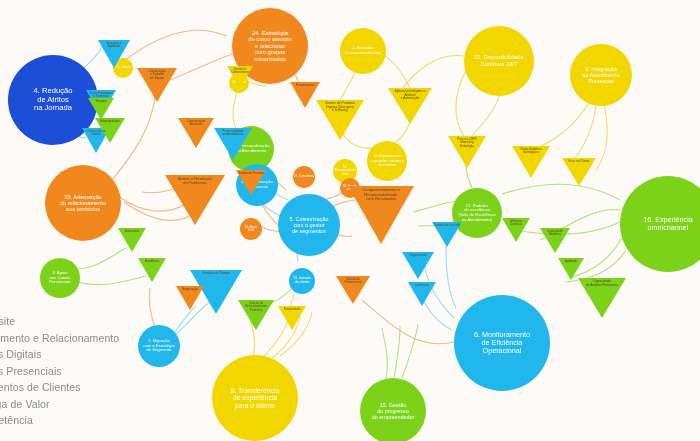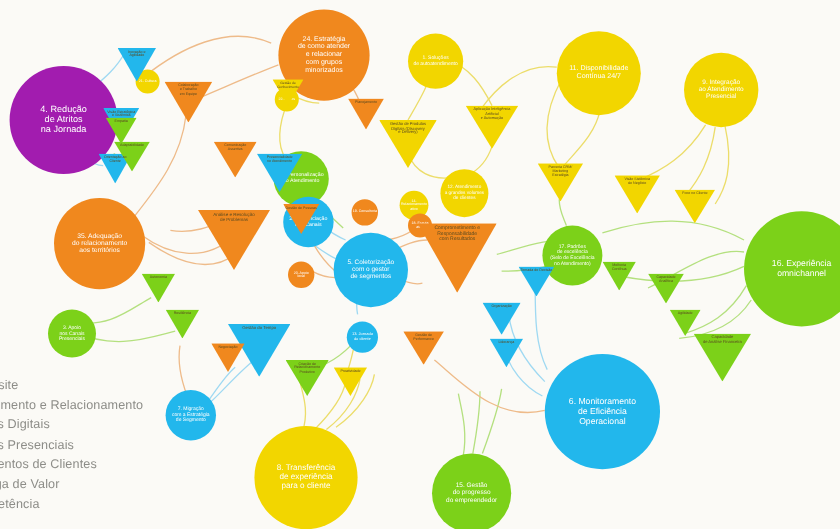--- a/index.html
+++ b/index.html
@@ -104,21 +104,21 @@
       <path d="M 118 200 C 112 208, 104 212, 98 212" fill="none" stroke="#eebb8a" stroke-width="1.1"></path>
       <path d="M 482 200 C 456 198, 436 206, 414 212" fill="none" stroke="#b4e07f" stroke-width="1.1"></path>
       <path d="M 478 214 C 456 224, 436 226, 418 226" fill="none" stroke="#b4e07f" stroke-width="1.1"></path>
       <path d="M 466 166 C 466 176, 470 182, 472 188" fill="none" stroke="#b4e07f" stroke-width="1.1"></path>
       <path d="M 252 148 C 262 166, 272 178, 286 190" fill="none" stroke="#b4e07f" stroke-width="1.1"></path>
       <path d="M 256 180 C 268 188, 278 196, 288 200" fill="none" stroke="#9fd9f2" stroke-width="1.1"></path>
       <path d="M 352 186 C 340 196, 328 200, 318 200" fill="none" stroke="#eebb8a" stroke-width="1.1"></path>
       <path d="M 260 226 C 278 236, 292 230, 306 224" fill="none" stroke="#eebb8a" stroke-width="1.1"></path>
     </svg>
   <div id="nodes">
-      <div class="node circle" style="left: 8px; top: 55px; width: 90px; height: 90px; background: #a21caf; font-size: 7.6px;">4. Redução<br>de Atritos<br>na Jornada</div>
+      <div class="node circle" style="left: 8px; top: 55px; width: 90px; height: 90px; background: #1d4ed8; font-size: 7.6px;">4. Redução<br>de Atritos<br>na Jornada</div>
       <div class="node circle" style="left: 45px; top: 165px; width: 76px; height: 76px; background: rgb(240, 136, 30); font-size: 5.6px;">35. Adequação<br>do relacionamento<br>aos territórios</div>
       <div class="node circle" style="left: 232px; top: 8px; width: 76px; height: 76px; background: rgb(240, 136, 30); font-size: 5.8px;">24. Estratégia<br>de como atender<br>e relacionar<br>com grupos<br>minorizados</div>
       <div class="node circle" style="left: 340px; top: 28px; width: 46px; height: 46px; background: rgb(242, 214, 0); font-size: 4.2px;">1. Soluções<br>de autoatendimento</div>
       <div class="node circle" style="left: 464px; top: 26px; width: 70px; height: 70px; background: rgb(242, 214, 0); font-size: 5.9px;">11. Disponibilidade<br>Contínua 24/7</div>
       <div class="node circle" style="left: 570px; top: 44px; width: 62px; height: 62px; background: rgb(242, 214, 0); font-size: 5.4px;">9. Integração<br>ao Atendimento<br>Presencial</div>
       <div class="node circle" style="left: 620px; top: 176px; width: 96px; height: 96px; background: rgb(124, 209, 25); font-size: 7.2px;">16. Experiência<br>omnichannel</div>
       <div class="node circle" style="left: 228px; top: 126px; width: 46px; height: 46px; background: rgb(124, 209, 25); font-size: 4.4px;">10. Personalização<br>do Atendimento</div>
       <div class="node circle" style="left: 236px; top: 164px; width: 42px; height: 42px; background: rgb(34, 183, 236); font-size: 4.4px;">2. Diferenciação<br>dos Canais</div>
       <div class="node circle" style="left: 367px; top: 141px; width: 40px; height: 40px; background: rgb(242, 214, 0); font-size: 3.9px;">12. Atendimento<br>a grandes volumes<br>de clientes</div>
       <div class="node circle" style="left: 278px; top: 194px; width: 62px; height: 62px; background: rgb(34, 183, 236); font-size: 5.4px;">5. Coletorização<br>com o gestor<br>de segmentos</div>

